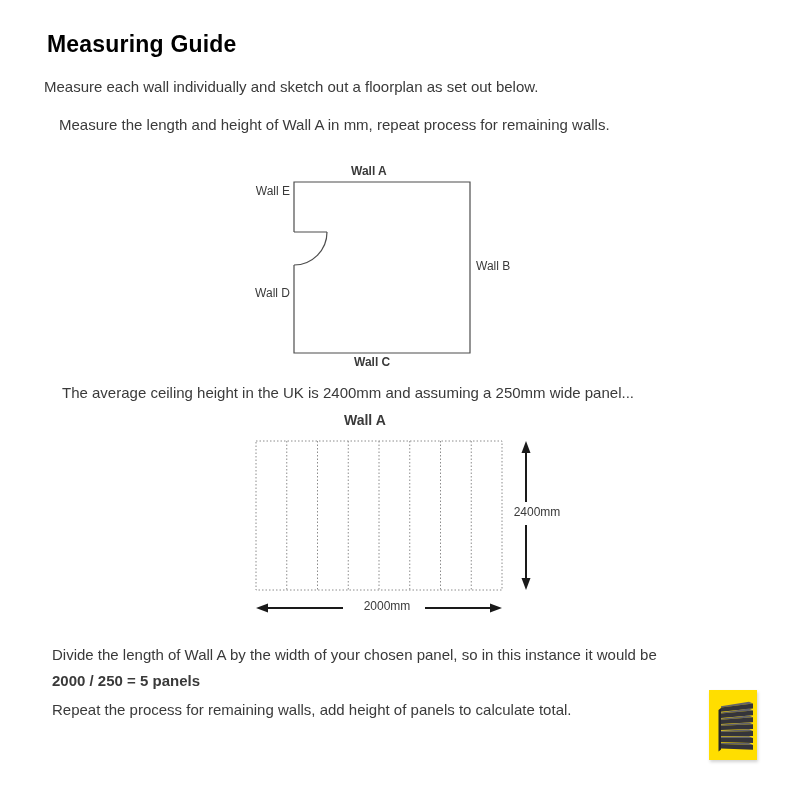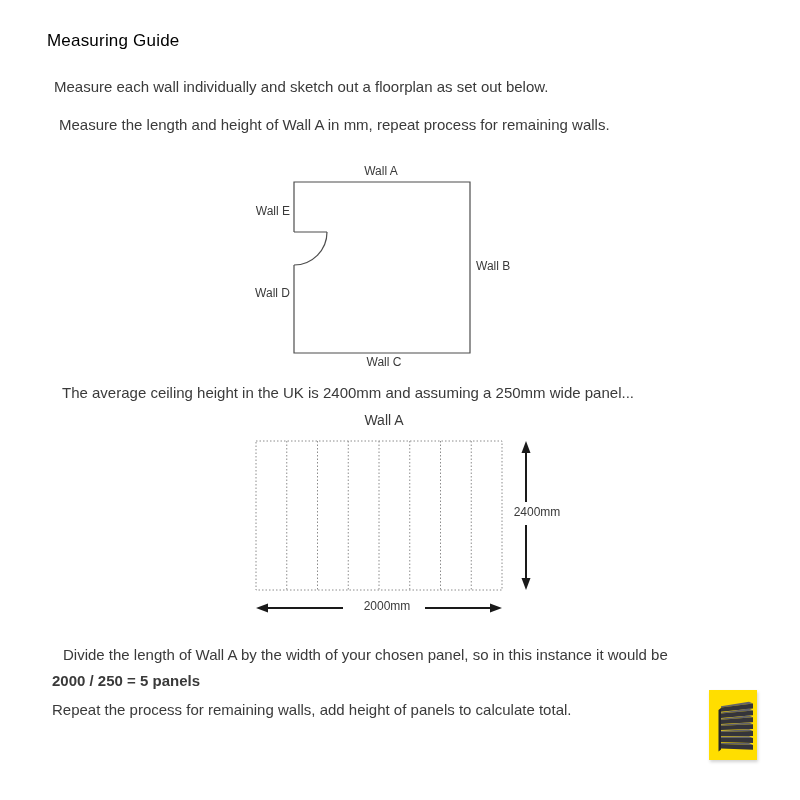--- a/index.html
+++ b/index.html
@@ -4,49 +4,49 @@
 <style>
   :root{
     --text:#3A3A3A; --title:#000000; --wall-line:#4D4D4D;
     --dotted:#8C8C8C; --arrow:#1A1A1A; --bg:#FFFFFF;
     --logo-bg:#FFDE00;
   }
   *{margin:0;padding:0;box-sizing:border-box;}
   html,body{width:800px;height:800px;background:var(--bg);overflow:hidden;}
   body{position:relative;font-family:"Liberation Sans",sans-serif;color:var(--text);}
   .abs{position:absolute;}
-  .title{left:47px;top:31px;font-size:17px;font-weight:normal;color:var(--title);letter-spacing:.2px;text-align:center;}
+  .title{left:47px;top:31px;font-size:23px;font-weight:bold;color:var(--title);letter-spacing:.2px;text-align:center;}
   .para{font-size:15px;line-height:1.2;white-space:nowrap;}
   .bold{font-weight:bold;}
   .wall-label{font-size:12px;line-height:1.2;width:60px;}
   .dim-label{font-size:12px;line-height:1.2;width:62px;text-align:center;background:var(--bg);}
-  .t-center{text-align:center;}
+  .t-center{font-weight:bold;}
   .t-right{text-align:right;}
   svg{display:block;}
   .wall-stroke{stroke:var(--wall-line);stroke-width:1.2;fill:none;}
   .dotted-stroke{stroke:var(--dotted);stroke-width:1;fill:none;stroke-dasharray:1.5 2;}
   .arrow-line{stroke:var(--arrow);stroke-width:2;}
   .arrow-head{fill:var(--arrow);stroke:none;}
   .logo{left:709px;top:690px;width:48px;height:70px;background:var(--logo-bg);box-shadow:1px 2px 3px rgba(0,0,0,.18);}
 </style>
 </head>
 <body>
 
 <h1 class="abs title">Measuring Guide</h1>
 
-<div class="abs para" style="left:54px;top:78px;">Measure each wall individually and sketch out a floorplan as set out below.</div>
+<div class="abs para" style="left:44px;top:78px;">Measure each wall individually and sketch out a floorplan as set out below.</div>
 <div class="abs para" style="left:52px;top:116px;margin-left:7px;">Measure the length and height of Wall A in mm, repeat process for remaining walls.</div>
 
 <svg class="abs" style="left:230px;top:155px;" width="300" height="220" viewBox="0 0 300 220">
   <path class="wall-stroke" d="M 64 77 L 64 27 L 240 27 L 240 198 L 64 198 L 64 110"></path>
   <path class="wall-stroke" d="M 64 77 L 97 77"></path>
   <path class="wall-stroke" d="M 97 77 A 33 33 0 0 1 64 110"></path>
 </svg>
 <div class="abs wall-label t-center" style="left:351px;top:164px;">Wall A</div>
-<div class="abs wall-label t-right" style="left:230px;top:204px;">Wall E</div>
+<div class="abs wall-label t-right" style="left:230px;top:184px;">Wall E</div>
 <div class="abs wall-label" style="left:476px;top:259px;">Wall B</div>
 <div class="abs wall-label t-right" style="left:230px;top:286px;">Wall D</div>
 <div class="abs wall-label t-center" style="left:354px;top:355px;">Wall C</div>
 
 <div class="abs para" style="left:52px;top:384px;margin-left:10px;">The average ceiling height in the UK is 2400mm and assuming a 250mm wide panel...</div>
 
 <div class="abs t-center" style="left:344px;top:412px;width:80px;font-size:14px;">Wall A</div>
 <svg id="panel-svg" class="abs" style="left:240px;top:435px;" width="330" height="190" viewBox="0 0 330 190">
   <rect class="dotted-stroke" x="16" y="6" width="246" height="149"></rect>
   <g id="panel-dividers">
@@ -67,21 +67,21 @@
   <g>
     <line class="arrow-line" x1="27" y1="173" x2="103" y2="173"></line>
     <polygon class="arrow-head" points="16,173 28,168.5 28,177.5"></polygon>
     <line class="arrow-line" x1="185" y1="173" x2="251" y2="173"></line>
     <polygon class="arrow-head" points="262,173 250,168.5 250,177.5"></polygon>
   </g>
 </svg>
 <div class="abs dim-label" style="left:506px;top:505px;">2400mm</div>
 <div class="abs dim-label" style="left:356px;top:599px;">2000mm</div>
 
-<div class="abs para" style="left:52px;top:646px;margin-left:11px;">Divide the length of Wall A by the width of your chosen panel, so in this instance it would be</div>
+<div class="abs para" style="left:52px;top:646px;">Divide the length of Wall A by the width of your chosen panel, so in this instance it would be</div>
 <div class="abs para bold" style="left:52px;top:672px;">2000 / 250 = 5 panels</div>
 <div class="abs para" style="left:52px;top:701px;">Repeat the process for remaining walls, add height of panels to calculate total.</div>
 
 <div class="abs logo">
   <svg width="48" height="70" viewBox="0 0 48 70">
     <g id="logo-slats">
         <polygon points="9.5,20 12,18 12,59.5 9.5,61.5" fill="#26262B"></polygon>
         <polygon points="12,17.5 44,13.5 40,11.7 12,16.3" fill="#63636B"></polygon>
         <polygon points="12,17.5 44,13.5 44,18.4 12,21.8" fill="#34343A"></polygon>
         <polygon points="12,23.6 44,20.4 40,18.599999999999998 12,22.400000000000002" fill="#63636B"></polygon>

